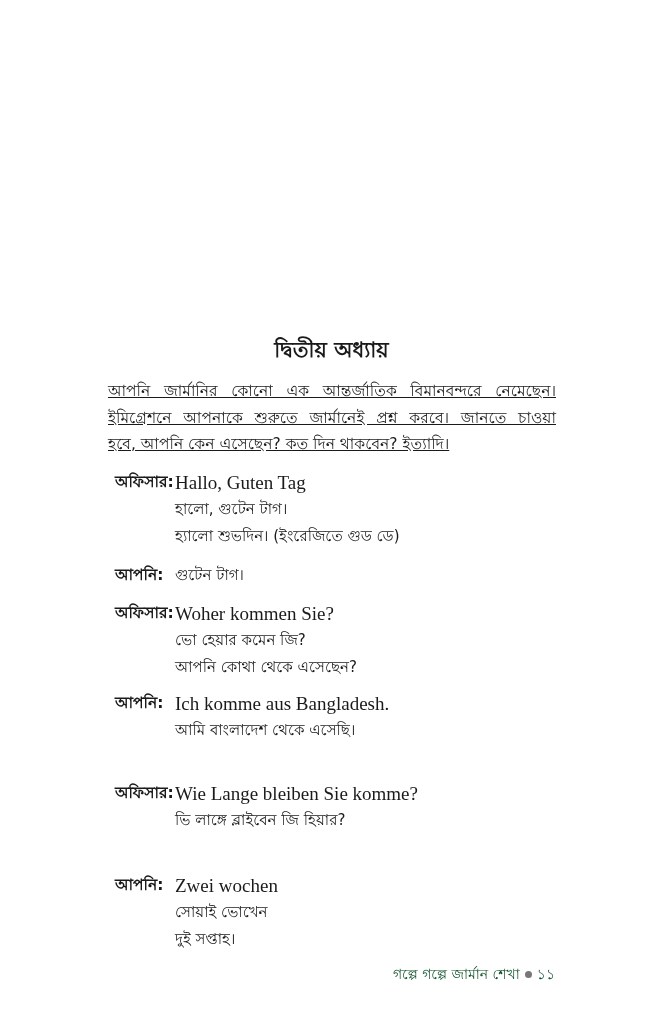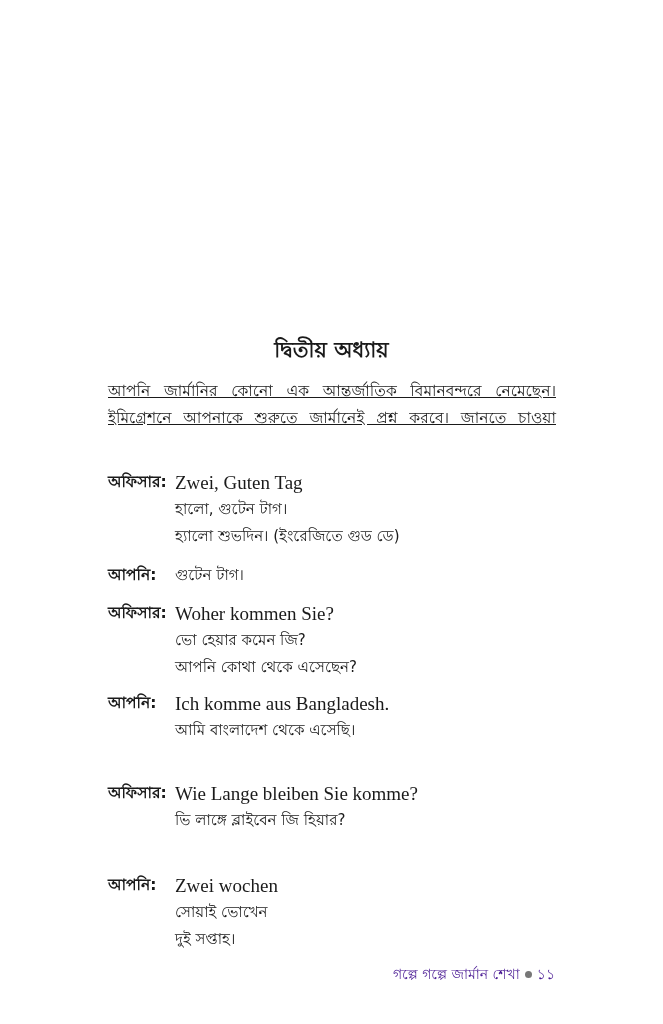--- a/index.html
+++ b/index.html
@@ -20,57 +20,58 @@
       font-size: 15.5px; line-height: 26.5px;
       font-family: "DejaVu Sans", sans-serif;
       text-align: justify;
       text-decoration: underline;
     }
     .intro .line { display: block; white-space: nowrap; text-align-last: justify; }
     .dialog {
       position: absolute; left: 108px; width: 460px;
     }
     .speaker {
-      position: absolute; left: 0; top: 0;
+      position: absolute; left: 7px; top: 0;
       font-size: 15.5px; font-weight: bold; line-height: 27px;
       font-family: "DejaVu Sans", sans-serif;
       white-space: nowrap;
     }
     .lines { position: absolute; left: 67px; top: 0; }
     .de {
       display: block; font-size: 19px; line-height: 27px; white-space: nowrap;
       font-family: "Liberation Serif", "DejaVu Serif", serif;
     }
     .bn {
       display: block; font-size: 15px; line-height: 27px; white-space: nowrap;
       font-family: "DejaVu Sans", sans-serif;
     }
     .footer {
       position: absolute; top: 930px; right: 108px;
-      font-size: 14px; color: #4c1d95; line-height: 22px; white-space: nowrap;
+      font-size: 14px; color: #14532d; line-height: 22px; white-space: nowrap;
       font-family: "DejaVu Sans", sans-serif;
     }
     .footer .dot { display: inline-block; width: 7px; height: 7px; border-radius: 50%; background: #777777; margin: 0 5px 2px 5px; vertical-align: middle; }
   </style>
 </head>
 <body>
 
 <div class="page">
 
   <div class="title">দ্বিতীয় অধ্যায়</div>
 
   <div class="intro">
     <span class="line">আপনি জার্মানির কোনো এক আন্তর্জাতিক বিমানবন্দরে নেমেছেন।</span>
     <span class="line">ইমিগ্রেশনে আপনাকে শুরুতে জার্মানেই প্রশ্ন করবে। জানতে চাওয়া</span>
+    <span class="line" style="text-align-last:left;">হবে, আপনি কেন এসেছেন? কত দিন থাকবেন? ইত্যাদি।</span>
   </div>
 
   <div class="dialog" style="top:436px;">
     <span class="speaker">অফিসার:</span>
     <div class="lines">
-      <span class="de">Zwei, Guten Tag</span>
+      <span class="de">Hallo, Guten Tag</span>
       <span class="bn">হালো, গুটেন টাগ।</span>
       <span class="bn">হ্যালো শুভদিন। (ইংরেজিতে গুড ডে)</span>
     </div>
   </div>
 
   <div class="dialog" style="top:529px;">
     <span class="speaker">আপনি:</span>
     <div class="lines">
       <span class="bn">গুটেন টাগ।</span>
     </div>

